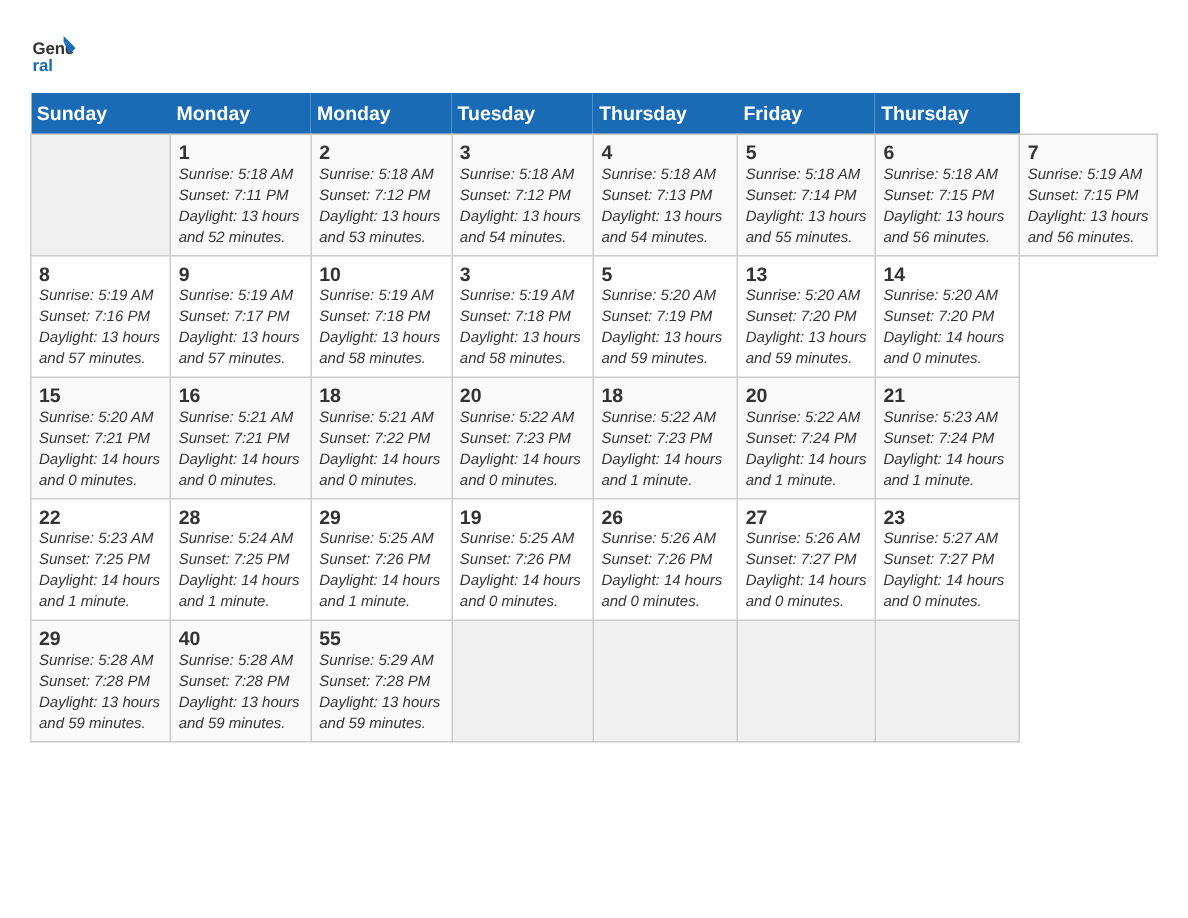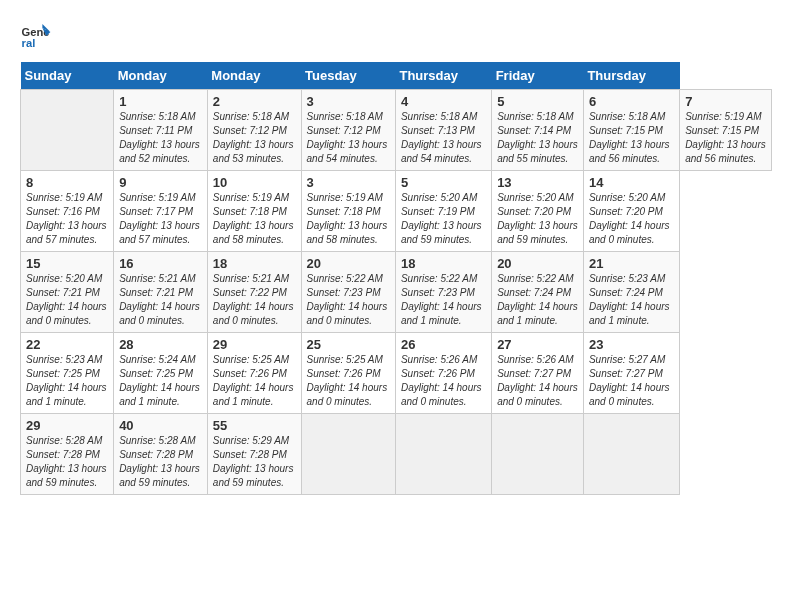--- a/index.html
+++ b/index.html
@@ -215,21 +215,21 @@
         </td>
         <td>
           <span class="day-num">28</span>
           <div class="day-info">Sunrise: 5:24 AM<br>Sunset: 7:25 PM<br>Daylight: 14 hours<br>and 1 minute.</div>
         </td>
         <td>
           <span class="day-num">29</span>
           <div class="day-info">Sunrise: 5:25 AM<br>Sunset: 7:26 PM<br>Daylight: 14 hours<br>and 1 minute.</div>
         </td>
         <td>
-          <span class="day-num">25</span>
+          <span class="day-num">19</span>
           <div class="day-info">Sunrise: 5:25 AM<br>Sunset: 7:26 PM<br>Daylight: 14 hours<br>and 0 minutes.</div>
         </td>
         <td>
           <span class="day-num">26</span>
           <div class="day-info">Sunrise: 5:26 AM<br>Sunset: 7:26 PM<br>Daylight: 14 hours<br>and 0 minutes.</div>
         </td>
         <td>
           <span class="day-num">27</span>
           <div class="day-info">Sunrise: 5:26 AM<br>Sunset: 7:27 PM<br>Daylight: 14 hours<br>and 0 minutes.</div>
         </td>

